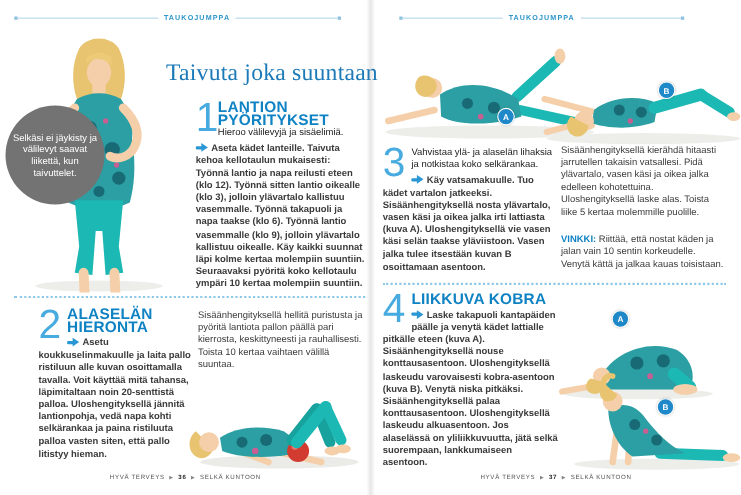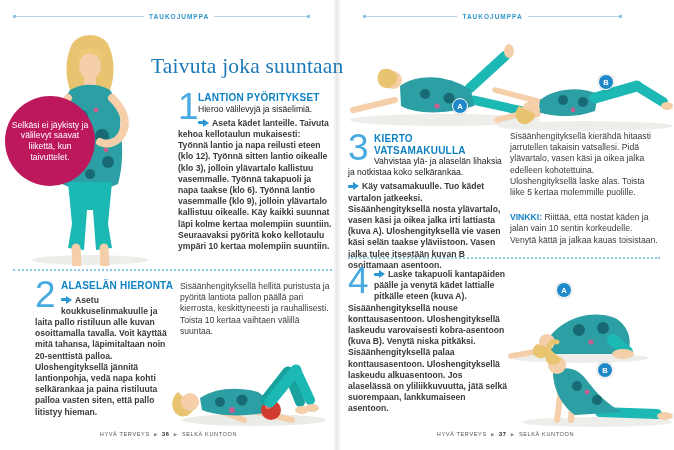--- a/index.html
+++ b/index.html
@@ -10,27 +10,27 @@
   
   .pgheader{position:absolute;top:13px;display:flex;align-items:center;}
   .hline{height:1px;background:#b5d6ea;position:relative;}
   .hnub{width:3px;height:3px;background:#8fc1e0;display:inline-block;}
   .hlabel{font-size:6.5px;font-weight:bold;letter-spacing:1px;color:#2e96cb;margin:0 5px;white-space:nowrap;}
   
   .title{position:absolute;left:151px;top:54px;font-family:"Liberation Serif",serif;
          font-size:21.5px;color:#1c7ab8;letter-spacing:0.2px;}
   
   .badge{position:absolute;left:5px;top:96px;width:90px;height:90px;border-radius:50%;
-         background:#be185d;color:#fff;display:flex;align-items:center;justify-content:center;
+         background:#737373;color:#fff;display:flex;align-items:center;justify-content:center;
          text-align:center;font-size:8.6px;line-height:10.6px;padding:6px;box-sizing:border-box;}
   
   .section{position:absolute;font-size:8.6px;line-height:11.2px;color:#3a3a3a;}
   .num{float:left;font-size:37px;line-height:28px;color:#47abdf;font-weight:400;
        margin-right:6px;margin-top:1px;}
-  .shead{font-size:10px;font-weight:bold;color:#0f82c4;letter-spacing:0.2px;line-height:11.5px;}
+  .shead{font-size:14px;font-weight:bold;color:#0f82c4;letter-spacing:0.2px;line-height:11.5px;}
   .lead{font-weight:normal;color:#1a1a1a;}
   .body{margin:3px 0 0 0;clear:none;font-weight:bold;}
   .arrow-icon{display:inline-block;vertical-align:-1px;position:relative;width:12px;height:8px;margin-right:2px;}
   .arrow-icon::before{content:"";position:absolute;left:0;top:2.5px;width:6px;height:3px;background:#2a97d4;border-radius:1px;}
   .arrow-icon::after{content:"";position:absolute;left:5px;top:0;width:0;height:0;
        border-left:6px solid #2a97d4;border-top:4px solid transparent;border-bottom:4px solid transparent;}
   .tiplabel{font-weight:bold;color:#0f82c4;}
   .para2{margin-top:14px;}
   .dotted{position:absolute;height:0;border-top:2px dotted #8ec8e8;}
   
@@ -177,37 +177,37 @@
     </svg>
     <div class="abmark" style="left:452px;top:98px;">
         <span>A</span>
       </div>
     <div class="abmark" style="left:598px;top:74px;">
         <span>B</span>
       </div>
 
     <div class="section" style="left:348px;top:133px;width:156px;">
       <span class="num" style="width:20px;">3</span>
-      <div class="shead">KIERTO VATSAMAKUULLA</div>
       <div class="lead">Vahvistaa ylä- ja alaselän lihaksia ja notkistaa koko selkärankaa.</div>
       <p class="body"><span class="arrow-icon"></span><span>Käy vatsamakuulle. Tuo kädet vartalon jatkeeksi. Sisäänhengityksellä nosta ylävartalo, vasen käsi ja oikea jalka irti lattiasta (kuva A). Uloshengityksellä vie vasen käsi selän taakse yläviistoon. Vasen jalka tulee itsestään kuvan B osoittamaan asentoon.</span></p>
     </div>
 
     <div class="section" style="left:510px;top:131px;width:150px;">
       <div>Sisäänhengityksellä kierähdä hitaasti jarrutellen takaisin vatsallesi. Pidä ylävartalo, vasen käsi ja oikea jalka edelleen kohotettuina. Uloshengityksellä laske alas. Toista liike 5 kertaa molemmille puolille.</div>
       <div class="para2">
         <span class="tiplabel">VINKKI:</span>
         <span>Riittää, että nostat käden ja jalan vain 10 sentin korkeudelle. Venytä kättä ja jalkaa kauas toisistaan.</span>
       </div>
     </div>
 
     <div class="dotted" style="left:348px;top:257px;width:312px;"></div>
 
     <div class="section" style="left:348px;top:266px;width:160px;">
       <span class="num" style="width:20px;">4</span>
+      <div class="shead">LIIKKUVA KOBRA</div>
       <p class="body"><span class="arrow-icon"></span><span>Laske takapuoli kantapäiden päälle ja venytä kädet lattialle pitkälle eteen (kuva A). Sisäänhengityksellä nouse konttausasentoon. Uloshengityksellä laskeudu varovaisesti kobra-asentoon (kuva B). Venytä niska pitkäksi. Sisäänhengityksellä palaa konttausasentoon. Uloshengityksellä laskeudu alkuasentoon. Jos alaselässä on yliliikkuvuutta, jätä selkä suorempaan, lankkumaiseen asentoon.</span></p>
     </div>
 
     <svg class="photo" style="left:505px;top:262px;" width="169" height="168" viewBox="0 0 169 168">
       <ellipse cx="75" cy="96" rx="68" ry="5" fill="#ededea"></ellipse>
       <ellipse cx="92" cy="160" rx="75" ry="5" fill="#ededea"></ellipse>
 
       <path d="M40 88 L6 94" stroke="#f4cfa9" stroke-width="5.5" stroke-linecap="round"></path>
       <path d="M38 86 C50 58 84 46 110 56 C124 64 128 80 122 92 L50 92 Z" fill="#2b9fa3"></path>
       <circle cx="74" cy="68" r="6" fill="#15616d" opacity="0.85"></circle>

